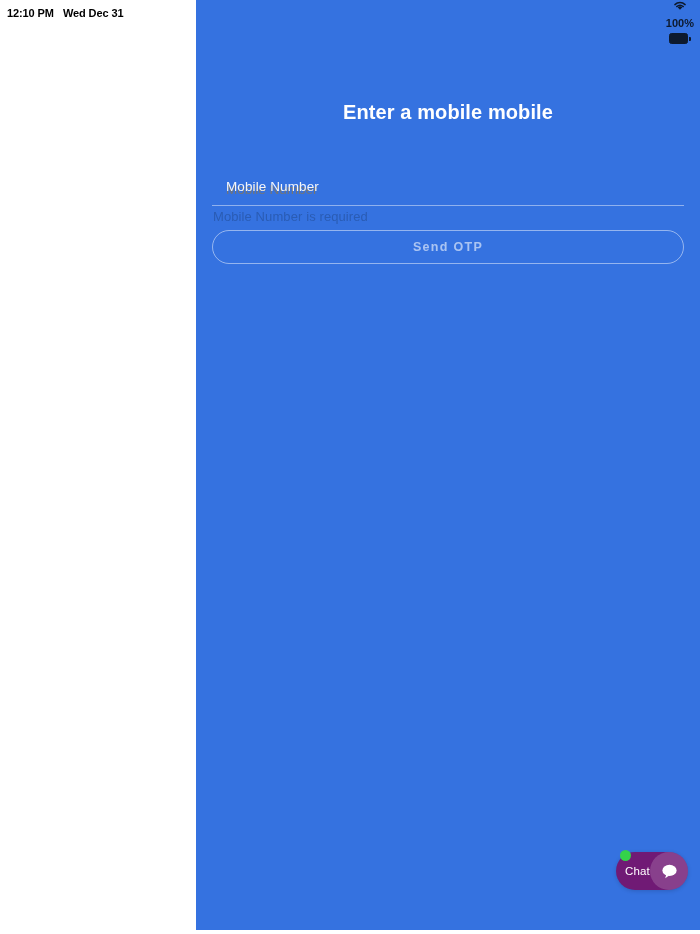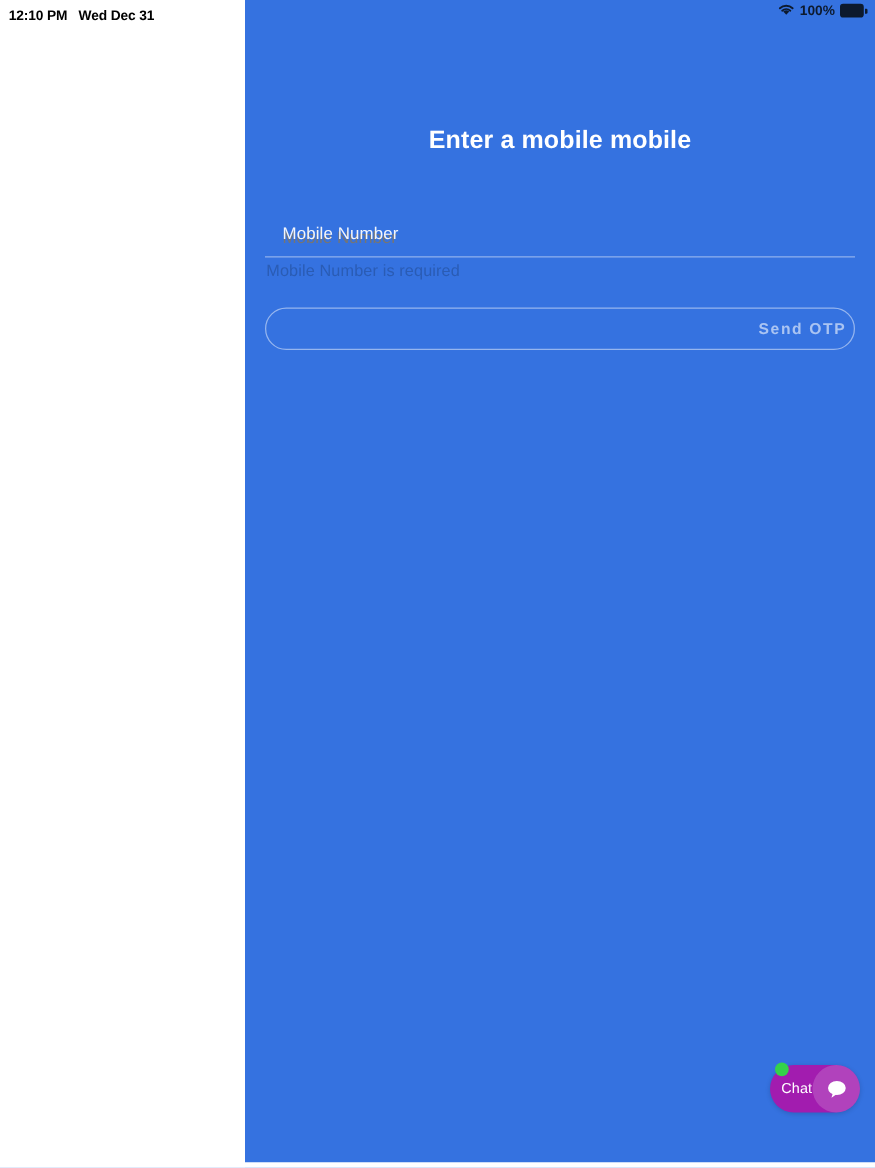--- a/index.html
+++ b/index.html
@@ -49,20 +49,21 @@
     right: 6px; top: 0;
     height: 17px;
     display: flex;
     align-items: center;
     gap: 4px;
     color: #0d1a2e;
     font-size: 11px;
     font-weight: bold;
     white-space: nowrap;
     z-index: 5;
+    flex-direction: column;
   }
   .wifi-icon { display: block; }
   .battery-icon {
     width: 22px;
     height: 11px;
     position: relative;
     display: inline-block;
   }
   .battery-body {
     position: absolute;
@@ -146,44 +147,43 @@
     margin-top: 4px;
     padding-left: 1px;
     color: #2a5cb4;
     font-size: 13px;
     letter-spacing: 0.1px;
     line-height: 14px;
   }
 
   .submit-button {
     display: block;
-    margin-top: 22px;
+    margin-top: 6px;
     width: 472px;
     height: 34px;
     background: transparent;
     border: 1px solid rgba(255,255,255,0.48);
     border-radius: 20px;
     color: rgba(255,255,255,0.58);
     font-family: "Liberation Sans", sans-serif;
     font-size: 12.5px;
     font-weight: bold;
     letter-spacing: 1.3px;
     cursor: default;
     box-sizing: border-box;
-    text-align: right;
   }
 
   
   .chat-widget {
     position: absolute;
     left: 420px;
     top: 852px;
     width: 72px;
     height: 38px;
-    background: #a21caf;
+    background: #701a75;
     border-radius: 19px;
     display: flex;
     align-items: center;
     cursor: pointer;
     box-shadow: 0 1px 4px rgba(0,0,0,0.16);
   }
   .chat-label {
     color: #ffffff;
     font-size: 11.5px;
     margin-left: 9px;

